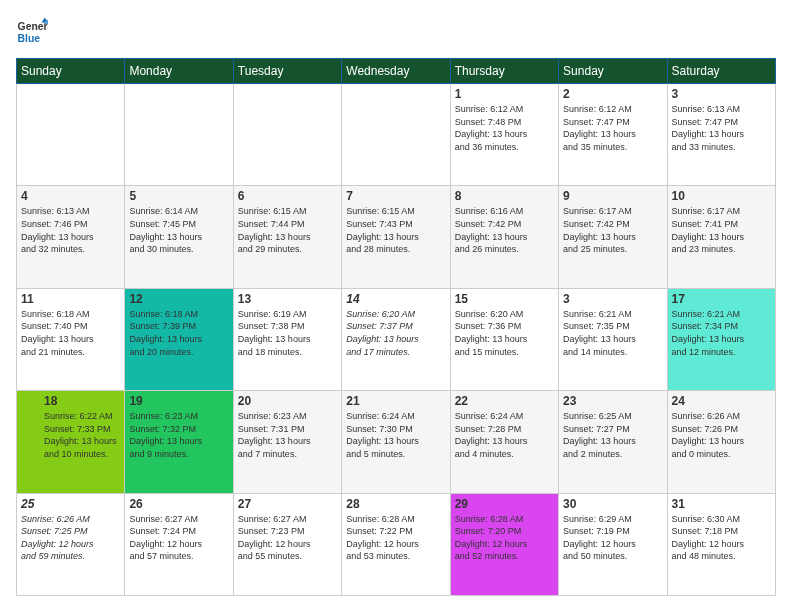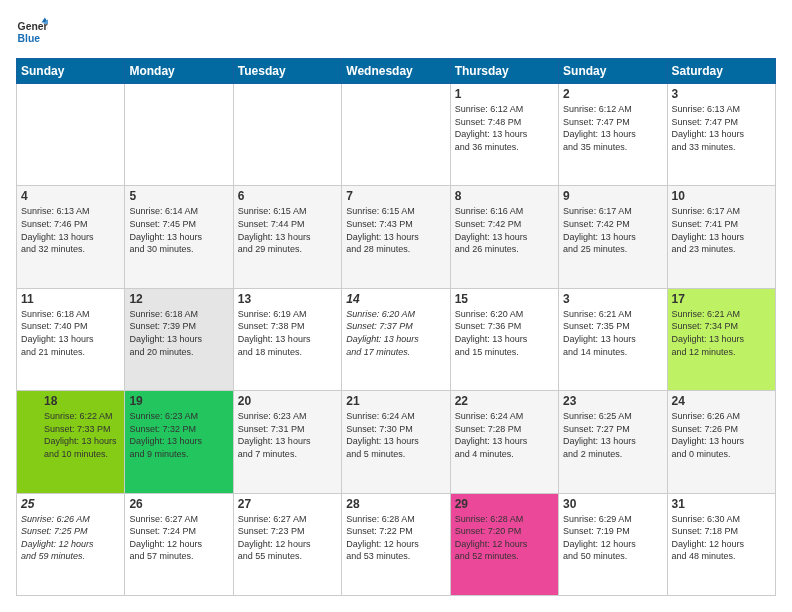--- a/index.html
+++ b/index.html
@@ -45,24 +45,24 @@
       font-size: 15px;
       color: #555;
     }
     .calendar {
       flex: 1;
       border-collapse: collapse;
       width: 100%;
       table-layout: fixed;
     }
     .calendar th {
-      background: #0369a1;
+      background: #14532d;
       color: #fff;
       font-size: 12px;
-      font-weight: bold;
+      font-weight: normal;
       padding: 5px 4px;
       text-align: left;
       border: 1px solid #1560a0;
     }
     .calendar td {
       border: 1px solid #ccc;
       vertical-align: top;
       padding: 3px 4px;
       font-size: 9.5px;
       color: #333;
@@ -169,41 +169,41 @@
           <td style="background: rgb(245, 245, 245);">
             <span class="day-num">10</span>
             <div class="day-info">Sunrise: 6:17 AM<br>Sunset: 7:41 PM<br>Daylight: 13 hours<br>and 23 minutes.</div>
           </td>
         </tr>
         <tr>
           <td style="background: rgb(255, 255, 255);">
             <span class="day-num">11</span>
             <div class="day-info">Sunrise: 6:18 AM<br>Sunset: 7:40 PM<br>Daylight: 13 hours<br>and 21 minutes.</div>
           </td>
-          <td style="background: #e5e5e5;">
+          <td style="background: #14b8a6;">
             <span class="day-num">12</span>
             <div class="day-info">Sunrise: 6:18 AM<br>Sunset: 7:39 PM<br>Daylight: 13 hours<br>and 20 minutes.</div>
           </td>
           <td style="background: rgb(255, 255, 255);">
             <span class="day-num">13</span>
             <div class="day-info">Sunrise: 6:19 AM<br>Sunset: 7:38 PM<br>Daylight: 13 hours<br>and 18 minutes.</div>
           </td>
           <td style="background: rgb(255, 255, 255); font-style: italic;">
             <span class="day-num">14</span>
             <div class="day-info">Sunrise: 6:20 AM<br>Sunset: 7:37 PM<br>Daylight: 13 hours<br>and 17 minutes.</div>
           </td>
           <td style="background: rgb(255, 255, 255);">
             <span class="day-num">15</span>
             <div class="day-info">Sunrise: 6:20 AM<br>Sunset: 7:36 PM<br>Daylight: 13 hours<br>and 15 minutes.</div>
           </td>
           <td style="background: rgb(255, 255, 255);">
             <span class="day-num">3</span>
             <div class="day-info">Sunrise: 6:21 AM<br>Sunset: 7:35 PM<br>Daylight: 13 hours<br>and 14 minutes.</div>
           </td>
-          <td style="background: #bef264;">
+          <td style="background: #5eead4;">
             <span class="day-num">17</span>
             <div class="day-info">Sunrise: 6:21 AM<br>Sunset: 7:34 PM<br>Daylight: 13 hours<br>and 12 minutes.</div>
           </td>
         </tr>
         <tr>
           <td style="background: #84cc16; padding-left: 27px;">
             <span class="day-num">18</span>
             <div class="day-info">Sunrise: 6:22 AM<br>Sunset: 7:33 PM<br>Daylight: 13 hours<br>and 10 minutes.</div>
           </td>
           <td style="background: #22c55e;">
@@ -241,21 +241,21 @@
             <div class="day-info">Sunrise: 6:27 AM<br>Sunset: 7:24 PM<br>Daylight: 12 hours<br>and 57 minutes.</div>
           </td>
           <td style="background: rgb(255, 255, 255);">
             <span class="day-num">27</span>
             <div class="day-info">Sunrise: 6:27 AM<br>Sunset: 7:23 PM<br>Daylight: 12 hours<br>and 55 minutes.</div>
           </td>
           <td style="background: rgb(255, 255, 255);">
             <span class="day-num">28</span>
             <div class="day-info">Sunrise: 6:28 AM<br>Sunset: 7:22 PM<br>Daylight: 12 hours<br>and 53 minutes.</div>
           </td>
-          <td style="background: #ec4899; margin-top: 6px;">
+          <td style="background: #d946ef; margin-top: 6px;">
             <span class="day-num">29</span>
             <div class="day-info">Sunrise: 6:28 AM<br>Sunset: 7:20 PM<br>Daylight: 12 hours<br>and 52 minutes.</div>
           </td>
           <td style="background: rgb(255, 255, 255);">
             <span class="day-num">30</span>
             <div class="day-info">Sunrise: 6:29 AM<br>Sunset: 7:19 PM<br>Daylight: 12 hours<br>and 50 minutes.</div>
           </td>
           <td style="background: rgb(255, 255, 255);">
             <span class="day-num">31</span>
             <div class="day-info">Sunrise: 6:30 AM<br>Sunset: 7:18 PM<br>Daylight: 12 hours<br>and 48 minutes.</div>

